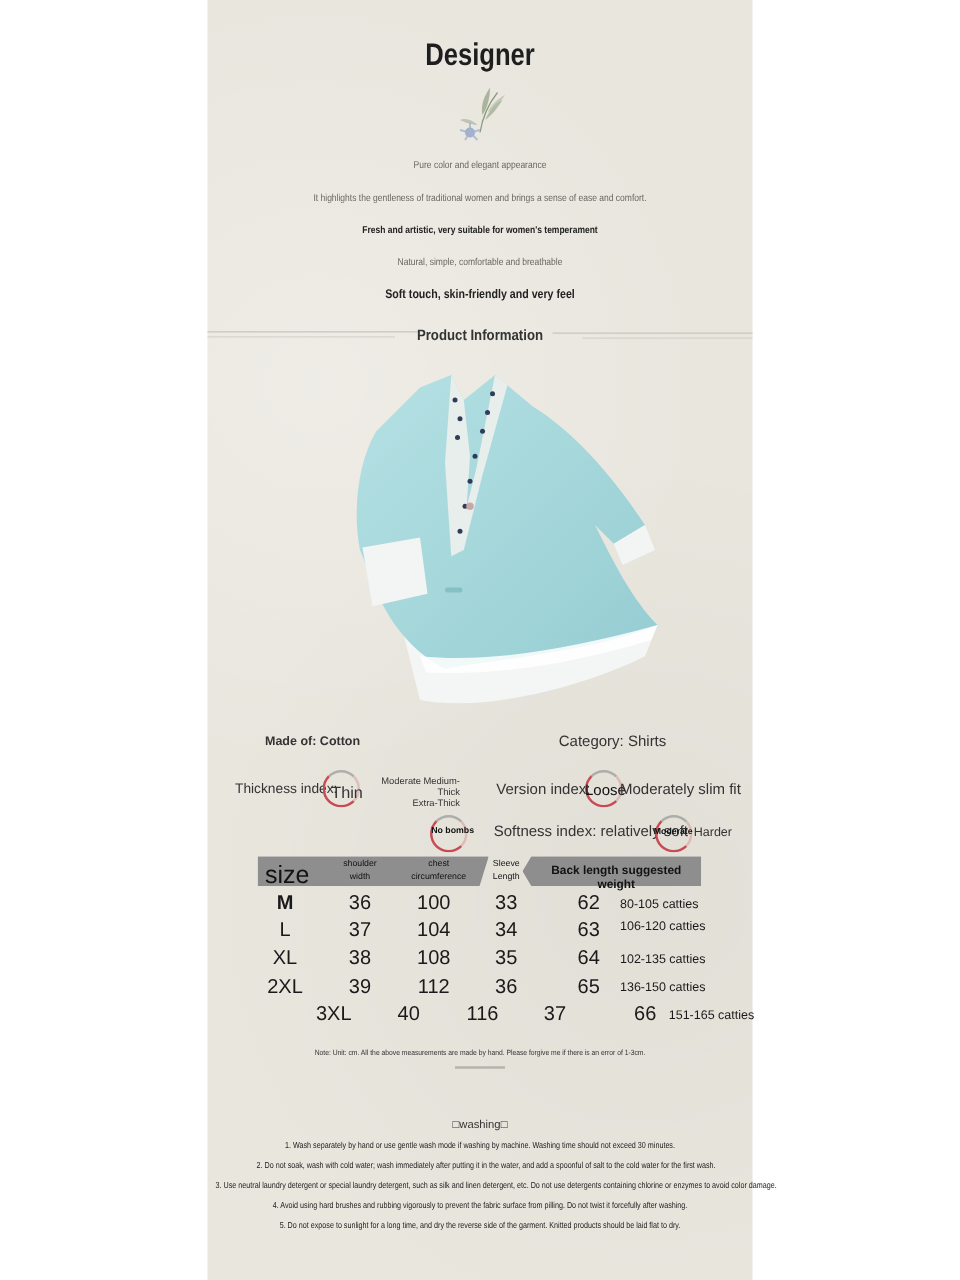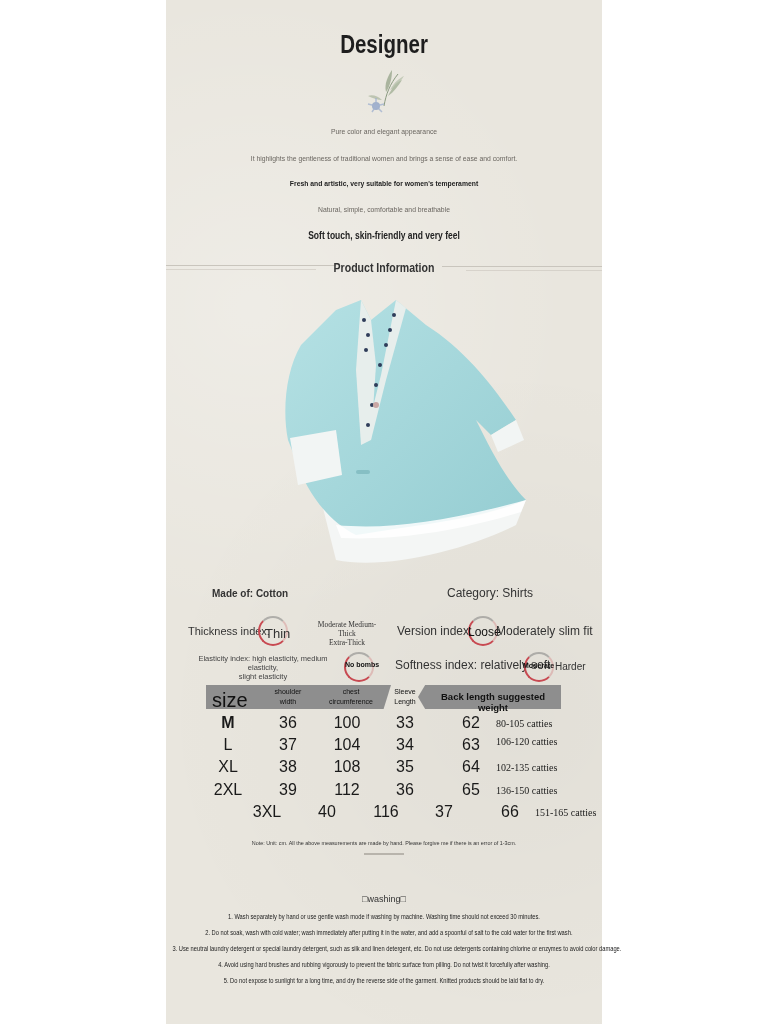--- a/index.html
+++ b/index.html
@@ -32,21 +32,21 @@
   .shirt { left: 110px; top: 290px; width: 260px; height: 290px; }
   .circle {
     position: absolute; border-radius: 50%; border: 2px solid #c84a52;
     border-right-color: rgba(200,74,82,0.25); border-top-color: rgba(120,120,120,0.5);
   }
   .header-bar { left: 40px; top: 685px; width: 355px; height: 24px; }
   .hdr-seg { position: absolute; top: 0; height: 24px; background: #8e8e8e; }
   .hdr-txt { position: absolute; color: #111; text-align: center; }
   .row { position: absolute; left: 40px; width: 360px; height: 22px; }
   .cell { position: absolute; top: 0; font-size: 16px; color: #1a1a1a; text-align: center; }
-  .weight { font-size: 10px; text-align: left; font-family: Liberation Serif, serif; }
+  .weight { font-size: 10px; text-align: left; }
 
   .note { top: 840px; font-size: 6px; color: #333; transform: scaleX(0.9); }
   .wash-title { top: 894px; font-size: 9px; color: #333; }
   .wash { font-size: 7px; color: #222; white-space: nowrap; transform: scaleX(0.82); }
 </style>
 </head>
 <body>
 
 <div class="page">
 
@@ -110,34 +110,30 @@
 
     <path d="M60 235 C 110 240, 170 232, 250 210 L 245 222 C 170 245, 110 250, 65 248 Z" fill="#ffffff" opacity="0.85"></path>
   </svg>
 
   <div class="abs" style="left:46px;top:588px;font-size:10px;color:#333;font-weight:bold;">Made of: Cotton</div>
   <div class="abs" style="left:281px;top:586px;font-size:12px;color:#333;">Category: Shirts</div>
 
   <div class="abs" style="left:22px;top:625px;font-size:11px;color:#333;">Thickness index:</div>
   <div class="circle" style="left:92px;top:616px;width:26px;height:26px;"></div>
   <div class="abs" style="left:99px;top:626px;font-size:13px;color:#333;">Thin</div>
-  <div class="abs" style="left:144px;top:620px;font-size:7.5px;color:#333;text-align:center;width:74px;font-family:Liberation Serif, serif;">
+  <div class="abs" style="left:128px;top:620px;font-size:7.5px;color:#333;text-align:right;width:74px;">
     <div>Moderate Medium-Thick</div>
     <div>Extra-Thick</div>
   </div>
 
   <div class="abs" style="left:231px;top:624px;font-size:12px;color:#333;">Version index:</div>
   <div class="circle" style="left:302px;top:616px;width:26px;height:26px;"></div>
   <div class="abs" style="left:302px;top:625px;font-size:12px;color:#111;">Loose</div>
   <div class="abs" style="left:330px;top:624px;font-size:12px;color:#333;">Moderately slim fit</div>
 
-  <div class="abs" style="left:22px;top:654px;width:150px;font-size:7.5px;color:#444;text-align:center;">
-    <div>Elasticity index: high elasticity, medium elasticity,</div>
-    <div>slight elasticity</div>
-  </div>
   <div class="circle" style="left:178px;top:652px;width:26px;height:26px;"></div>
   <div class="abs" style="left:179px;top:661px;font-size:7px;color:#111;font-weight:bold;">No bombs</div>
 
   <div class="abs" style="left:229px;top:658px;font-size:12px;color:#333;">Softness index: relatively soft</div>
   <div class="circle" style="left:358px;top:652px;width:26px;height:26px;"></div>
   <div class="abs" style="left:357px;top:662px;font-size:7px;color:#111;font-weight:bold;">Moderate</div>
   <div class="abs" style="left:389px;top:661px;font-size:10px;color:#333;">Harder</div>
 
   <div class="abs header-bar">
     <div class="hdr-seg" style="left:0;width:185px;clip-path:polygon(0 0,100% 0,96% 100%,0 100%);"></div>
@@ -188,21 +184,21 @@
     <div class="cell" style="left:115px;width:52px;text-align:center;">112</div>
     <div class="cell" style="left:182px;width:34px;">36</div>
     <div class="cell" style="left:250px;width:30px;">65</div>
     <div class="cell weight" style="left:290px;top:4px;">136-150 catties</div>
   </div>
   <div class="row" style="top:803px;margin-left:39px;">
     <div class="cell" style="left:0;width:44px;">3XL</div>
     <div class="cell" style="left:62px;width:40px;">40</div>
     <div class="cell" style="left:115px;width:52px;">116</div>
     <div class="cell" style="left:182px;width:34px;">37</div>
-    <div class="cell" style="left:250px;width:30px;">66</div>
+    <div class="cell" style="left:250px;width:30px;text-align:right;">66</div>
     <div class="cell weight" style="left:290px;top:4px;">151-165 catties</div>
   </div>
 
   <div class="abs center note">Note: Unit: cm. All the above measurements are made by hand. Please forgive me if there is an error of 1-3cm.</div>
   <div class="abs" style="left:198px;top:853px;width:40px;height:2px;background:#b8b4ac;"></div>
 
   <div class="abs center wash-title">□washing□</div>
   <div class="abs center wash" style="top:913px;">1. Wash separately by hand or use gentle wash mode if washing by machine. Washing time should not exceed 30 minutes.</div>
   <div class="abs center wash" style="top:929px;">2. Do not soak, wash with cold water; wash immediately after putting it in the water, and add a spoonful of salt to the cold water for the first wash.</div>
   <div class="abs center wash" style="top:945px;left:-40px;width:516px;">3. Use neutral laundry detergent or special laundry detergent, such as silk and linen detergent, etc. Do not use detergents containing chlorine or enzymes to avoid color damage.</div>

